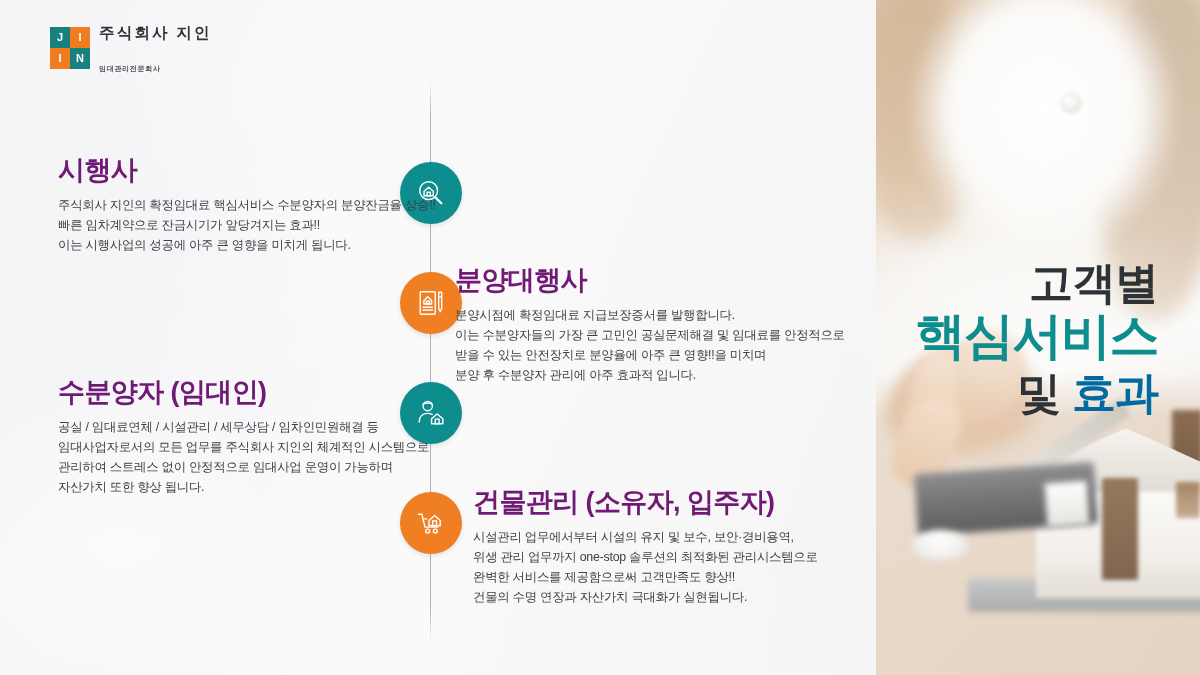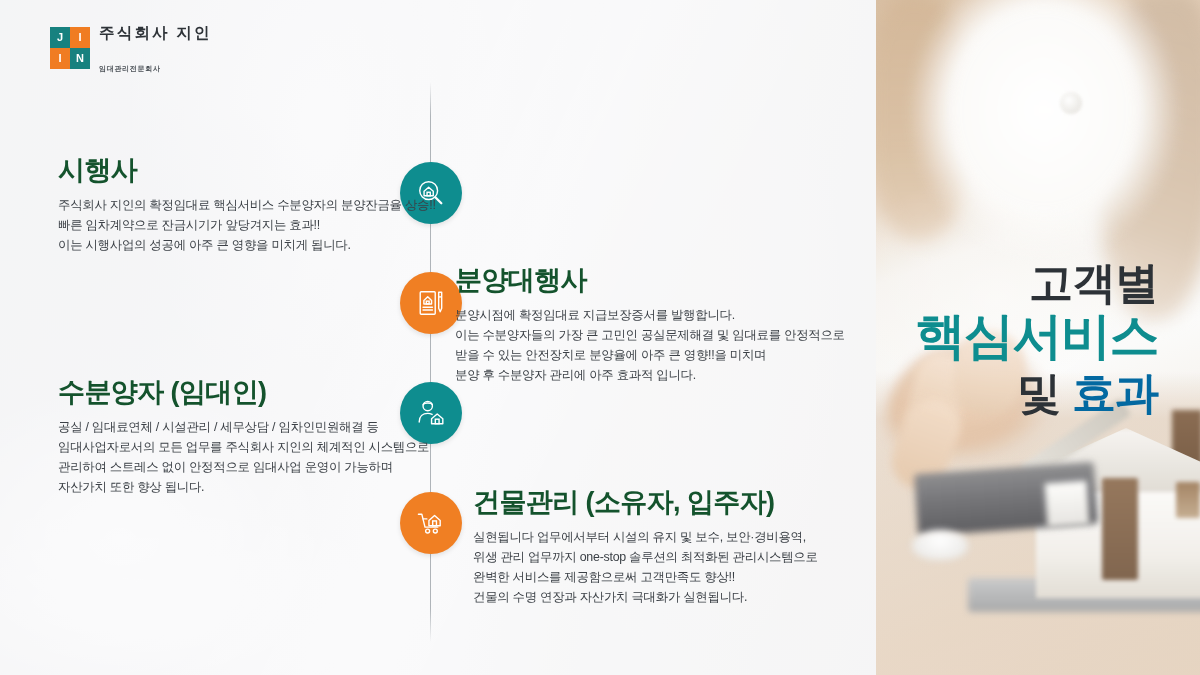--- a/index.html
+++ b/index.html
@@ -163,21 +163,21 @@
     box-shadow:0 2px 5px rgba(0,0,0,.10);
   }
   .n-teal   { background:#0e8d8f; }
   .n-orange { background:#f07f23; }
   .node-circle svg { display:block; }
 
   
   .block { position:absolute; }
   .block.left  { text-align:left; }
   .b-title {
-    font-size:27px; font-weight:700; color:#14532d; letter-spacing:-.6px;
+    font-size:27px; font-weight:700; color:#701a75; letter-spacing:-.6px;
     line-height:1.15; margin-bottom:9px; white-space:nowrap;
   }
   .b-body { font-size:12.4px; color:#3b4046; line-height:1.62; font-weight:500; letter-spacing:-.25px; }
   .b-body div { white-space:nowrap; }
 
   
   .headline {
     position:absolute; right:42px; top:260px; text-align:right;
     line-height:1.03; letter-spacing:-1px; z-index:6;
   }
@@ -309,21 +309,21 @@
       <div>공실 / 임대료연체 / 시설관리 / 세무상담 / 임차인민원해결 등</div>
       <div>임대사업자로서의 모든 업무를 주식회사 지인의 체계적인 시스템으로</div>
       <div>관리하여 스트레스 없이 안정적으로 임대사업 운영이 가능하며</div>
       <div>자산가치 또한 향상 됩니다.</div>
     </div>
   </div>
 
   <div class="block left" style="left:473px; top:487px;">
     <div class="b-title">건물관리 (소유자, 입주자)</div>
     <div class="b-body">
-      <div>실현됩니다 업무에서부터 시설의 유지 및 보수, 보안·경비용역,</div>
+      <div>시설관리 업무에서부터 시설의 유지 및 보수, 보안·경비용역,</div>
       <div>위생 관리 업무까지 one-stop 솔루션의 최적화된 관리시스템으로</div>
       <div>완벽한 서비스를 제공함으로써 고객만족도 향상!!</div>
       <div>건물의 수명 연장과 자산가치 극대화가 실현됩니다.</div>
     </div>
   </div>
 
   <div class="headline">
     <div class="hl-1">고객별</div>
     <div class="hl-2">핵심서비스</div>
     <div class="hl-3">

